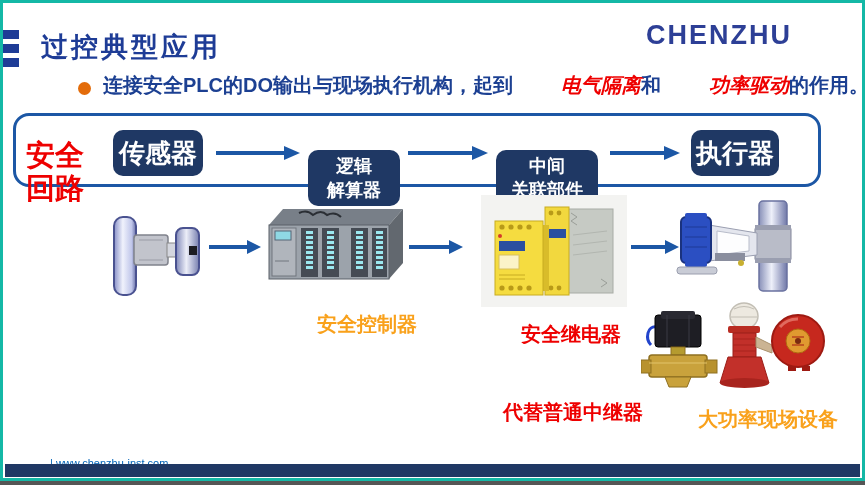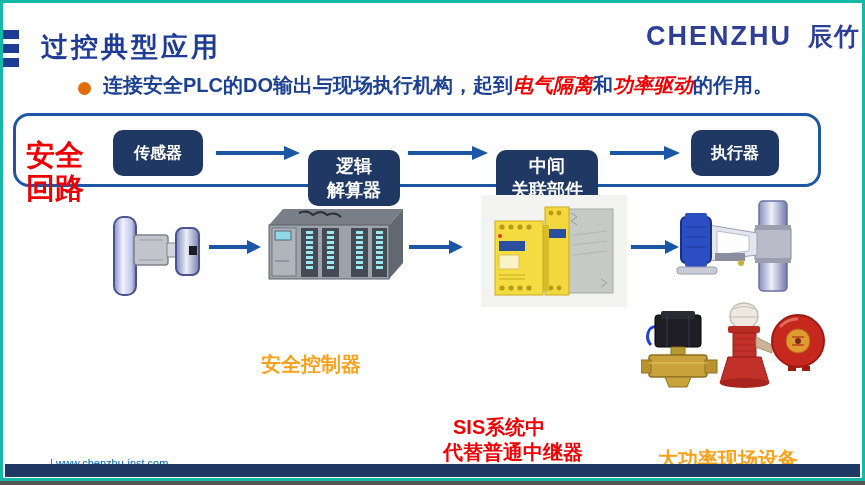--- a/index.html
+++ b/index.html
@@ -21,36 +21,36 @@
   .logo{position:absolute;left:643px;top:17px;display:flex;align-items:center;gap:16px;
         color:var(--logo_blue);white-space:nowrap;}
   .logo-en{font-size:27px;font-weight:800;letter-spacing:2px;}
   .logo-cn{font-size:25px;font-weight:800;letter-spacing:1px;}
 
   
   .bullet-dot{position:absolute;left:75px;top:79px;width:13px;height:13px;border-radius:50%;
               background:var(--bullet_orange);}
   .bullet-text{position:absolute;left:100px;top:69px;font-size:20px;font-weight:bold;
                color:var(--text_blue);white-space:nowrap;}
-  .bullet-text .em{color:var(--accent_red);font-style:italic;}
+  .bullet-text .em{color:var(--accent_red);font-style:italic;padding-left:48px;}
 
   
   .loop-box{position:absolute;left:10px;top:110px;width:808px;height:74px;
             border:3px solid var(--flow_blue);border-radius:16px;background:#fff;}
   .loop-label{position:absolute;left:10px;top:2px;font-size:29px;line-height:33px;
               font-weight:bold;color:var(--accent_red);margin-top:21px;}
   .node{position:absolute;background:var(--node_navy);border-radius:10px;color:#fff;
         display:flex;flex-direction:column;align-items:center;justify-content:center;
         font-weight:bold;text-align:center;}
-  .node.one{font-size:16px;}
+  .node.one{font-size:26px;}
   .node.two{font-size:18px;line-height:24px;margin-top:25px;}
   .arrow-svg{position:absolute;}
 
   
-  .caption{position:absolute;text-align:left;font-weight:bold;font-size:20px;white-space:nowrap;margin-top:40px;}
+  .caption{position:absolute;text-align:right;font-weight:bold;font-size:20px;white-space:nowrap;}
   .cap-orange{color:var(--label_orange);}
   .cap-red{color:var(--accent_red);}
 
   
   .site{position:absolute;left:47px;top:454px;font-size:11px;color:var(--link_blue);}
   .copyright{position:absolute;right:28px;top:455px;font-size:12px;color:var(--copyright_gray);}
   .footer-bar{position:absolute;left:2px;right:2px;bottom:1px;height:13px;
               background:var(--footer_bar_navy);}
 </style>
 </head>
@@ -59,21 +59,20 @@
 <div class="slide">
 
   <div class="hbar" style="top:27px"></div>
   <div class="hbar" style="top:41px"></div>
   <div class="hbar" style="top:55px"></div>
 
   <div class="page-title">过控典型应用</div>
 
   <div class="logo">
     <span class="logo-en">CHENZHU</span>
-    <span class="logo-cn">辰竹</span>
   </div>
 
   <div class="bullet-dot"></div>
   <div class="bullet-text">
     <span>连接安全PLC的DO输出与现场执行机构，起到</span><span class="em">电气隔离</span><span>和</span><span class="em">功率驱动</span><span>的作用。</span>
   </div>
 
   <div class="loop-box">
     <div class="loop-label">
       <div>安全</div>
@@ -303,20 +302,20 @@
     <circle cx="30" cy="28" r="26" fill="#C6281E" stroke="#9E1A12" stroke-width="2"></circle>
     <path d="M12 14 a23 23 0 0 1 18 -8" stroke="#E06A5E" stroke-width="3" fill="none"></path>
     <circle cx="30" cy="28" r="12" fill="#E09A30" stroke="#B06A10"></circle>
     <circle cx="30" cy="28" r="3" fill="#7A2A10"></circle>
     <path d="M24 24 h12 M24 32 h12" stroke="#B8441E" stroke-width="1.5"></path>
     <rect x="20" y="53" width="8" height="5" fill="#9E1A12"></rect>
     <rect x="34" y="53" width="8" height="5" fill="#9E1A12"></rect>
   </svg>
 
   <div class="caption cap-orange" style="left:258px;top:308px;width:156px">安全控制器</div>
-  <div class="caption cap-red" style="left:450px;top:371px;width:180px">SIS系统中</div>
+  <div class="caption cap-red" style="left:462px;top:318px;width:156px">安全继电器</div>
   <div class="caption cap-orange" style="left:655px;top:403px;width:180px">大功率现场设备</div>
   <div class="caption cap-red" style="left:440px;top:396px;width:200px">代替普通中继器</div>
 
   <div class="site">| www.chenzhu-inst.com</div>
   <div class="footer-bar"></div>
 
 </div>
 
 </body></html>

